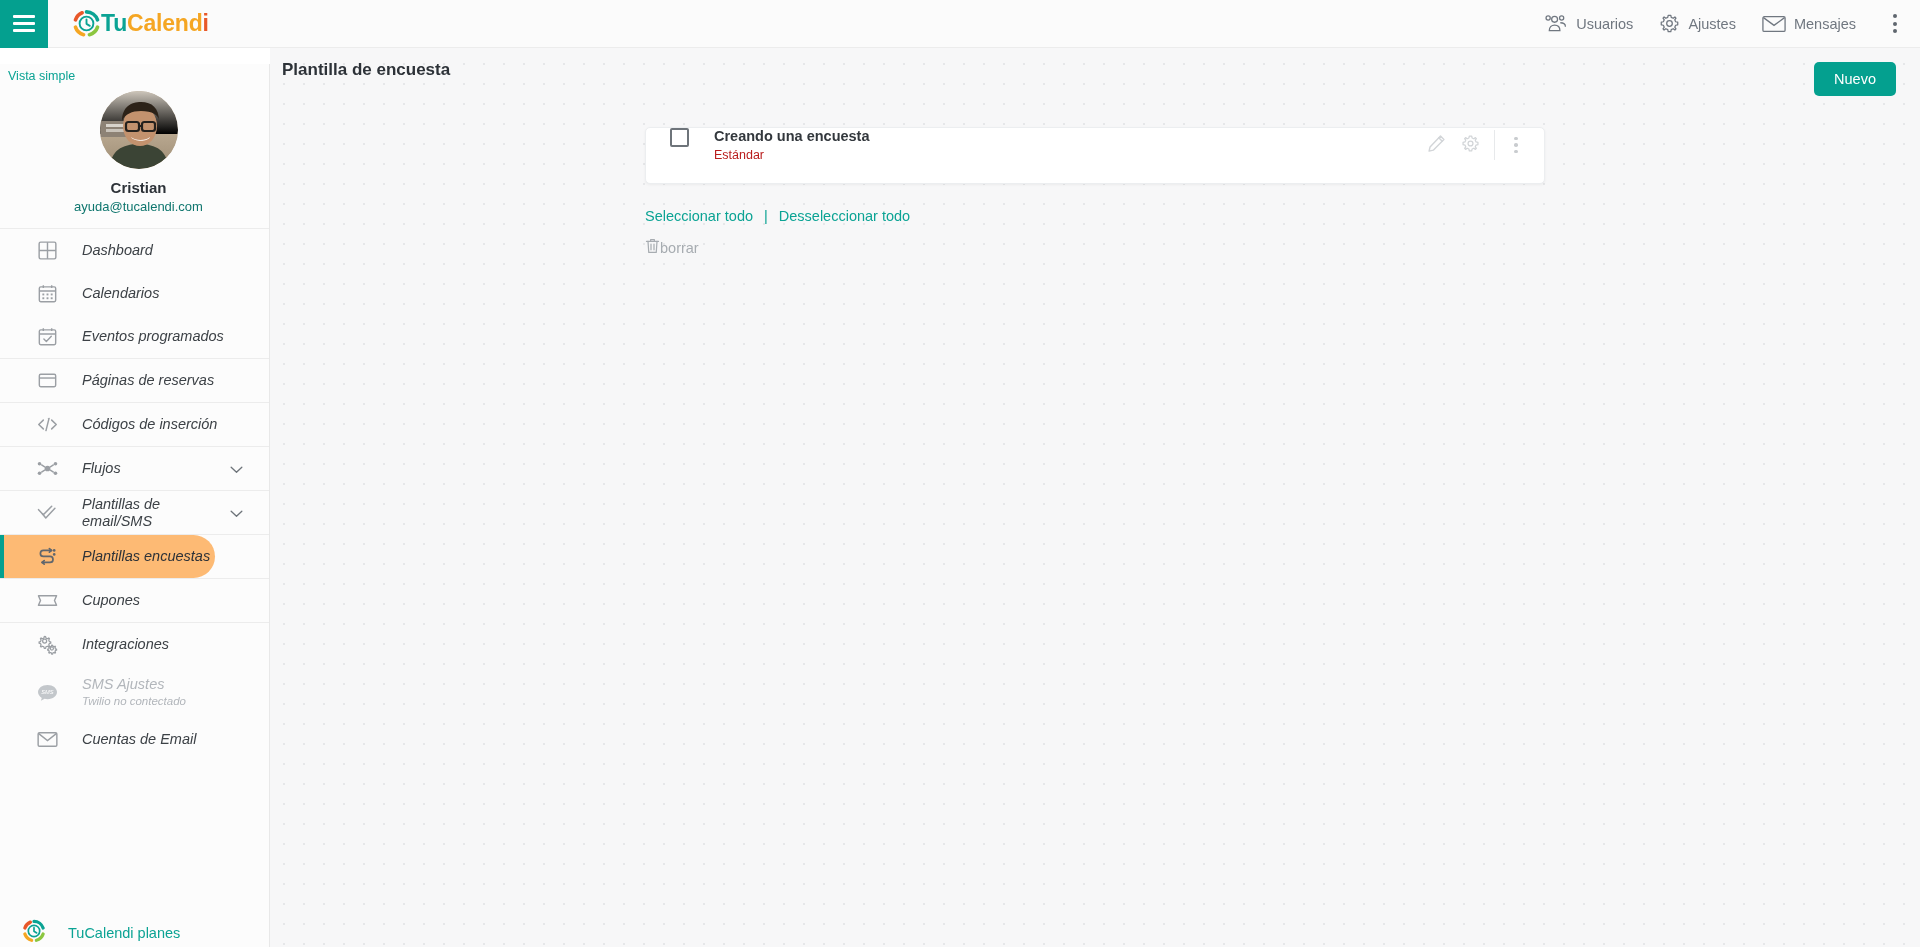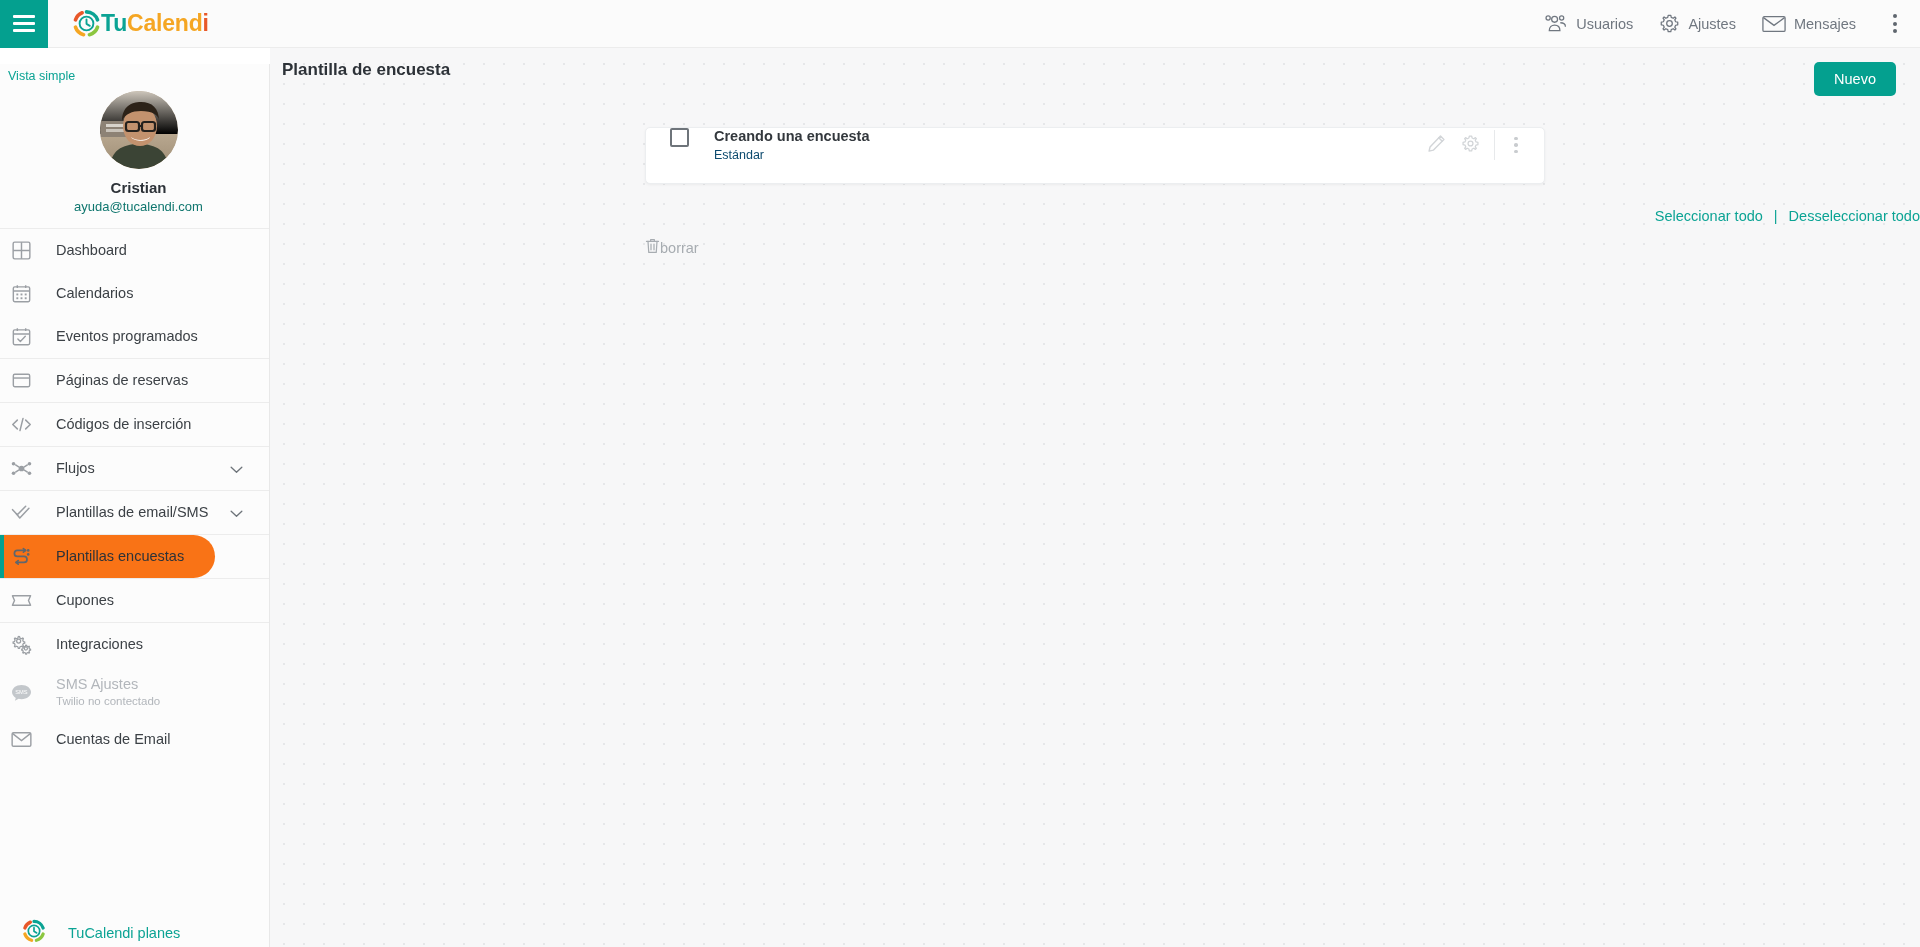--- a/index.html
+++ b/index.html
@@ -91,37 +91,37 @@
   }
   .profile-email {
     margin-top: 3px; font-size: 13px; color: #0f766e;
   }
 
   .navlist { list-style: none; }
   .nav-sep { height: 1px; background: #ececec; margin: 0 0; }
   .nav-item {
     position: relative;
     display: flex; align-items: center;
-    height: 43px; padding-left: 8px;
-    cursor: pointer; color: #3c4146; font-size: 14.5px;
+    height: 43px; padding-left: 34px;
+    cursor: pointer; color: #3c4146; font-size: 14.5px; font-style: italic;
   }
   .nav-item .nav-icon {
     width: 26px; flex: 0 0 26px;
     display: flex; align-items: center; justify-content: center;
     color: #9b9fa4;
   }
   .nav-item .nav-label { margin-left: 22px; line-height: 1.15; }
   .nav-item .chev { margin-left: auto; margin-right: 26px; color: #6e747a; }
   .nav-item.tall { height: 52px; align-items: center; }
   .nav-sub { font-size: 11.5px; color: #b2b6bb; margin-top: 2px; }
   .nav-item.disabled .nav-label { color: #b2b6bb; }
   .nav-item.disabled .nav-icon { color: #c3c7cb; }
 
   .nav-item.active {
-    background: #f97316;
+    background: #fdba74;
     border-radius: 0 22px 22px 0;
     margin-right: 54px;
   }
   .nav-item.active::before {
     content: ""; position: absolute;
     left: 0; top: 0; bottom: 0; width: 4px;
     background: #04a08f;
   }
   .nav-item.active .nav-icon { color: #60666c; }
   .nav-item.active .nav-label { color: #2d3238; font-weight: normal; }
@@ -176,21 +176,21 @@
     width: 19px; height: 19px;
     border: 2px solid #6e747a;
     border-radius: 2px;
     background: #fff; cursor: pointer; flex: 0 0 19px;
   }
   .card-texts { margin-left: 25px; }
   .card-title {
     font-size: 14.5px; font-weight: bold; color: #33383d;
     line-height: 1.2;
   }
-  .card-sub { font-size: 12.5px; color: #0c4a6e; margin-top: 3px; }
+  .card-sub { font-size: 12.5px; color: #b91c1c; margin-top: 3px; }
   .card-actions {
     margin-left: auto; display: flex; align-items: center;
     padding-right: 14px; gap: 0;
   }
   .icon-btn {
     width: 34px; height: 34px; display: flex;
     align-items: center; justify-content: center;
     cursor: pointer; color: #d2d5d8;
   }
   .act-divider {
@@ -202,21 +202,20 @@
   }
   .icon-kebab i {
     width: 3.6px; height: 3.6px; border-radius: 50%;
     background: #c9cccf; display: block;
   }
 
   .select-links {
     margin-left: 375px; margin-top: 24px;
     display: flex; align-items: center; gap: 11px;
     font-size: 14.5px;
-    justify-content: flex-end;
   }
   .select-links a { color: #0ba394; text-decoration: none; cursor: pointer; }
   .select-links .pipe { color: #0ba394; }
 
   .delete-row {
     margin-left: 375px; margin-top: 14px;
     display: flex; align-items: center; gap: 0;
     color: #a7acb1; font-size: 14.5px; cursor: pointer;
   }
 </style>

